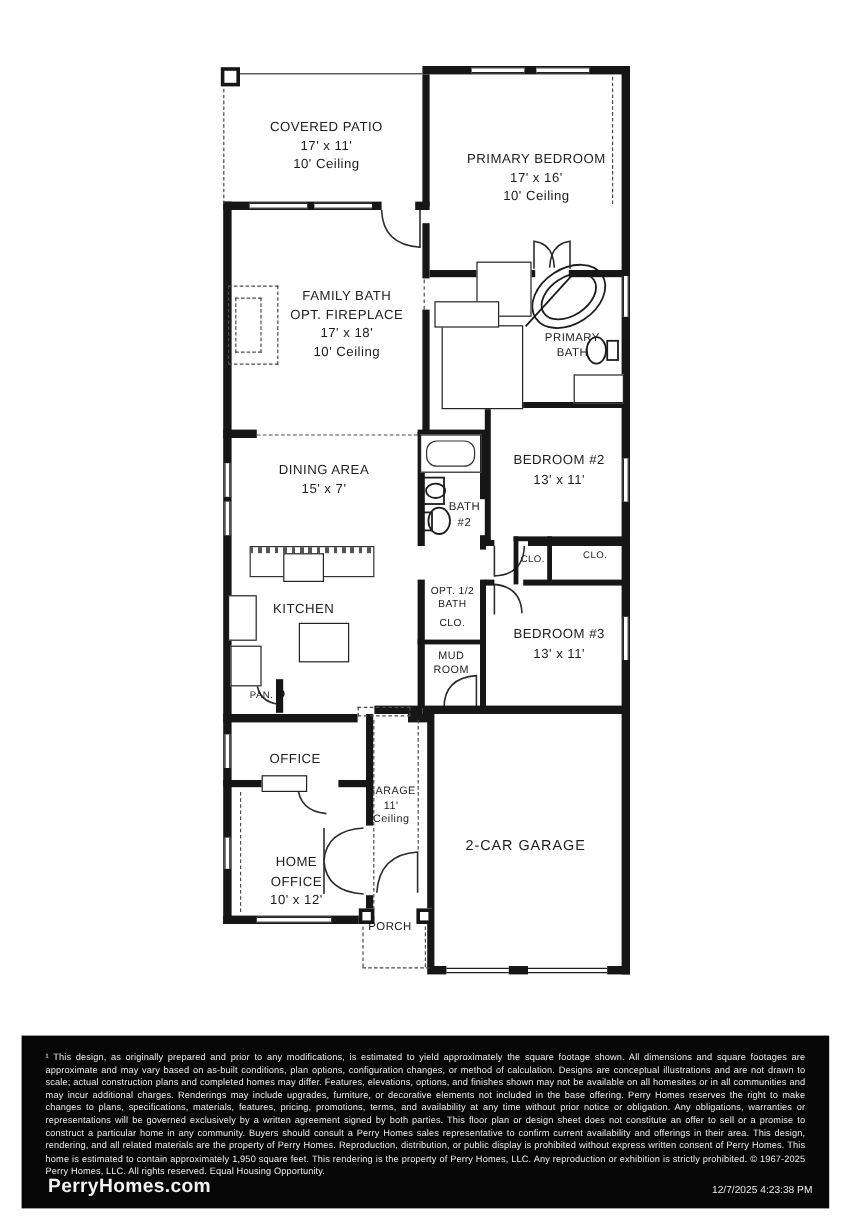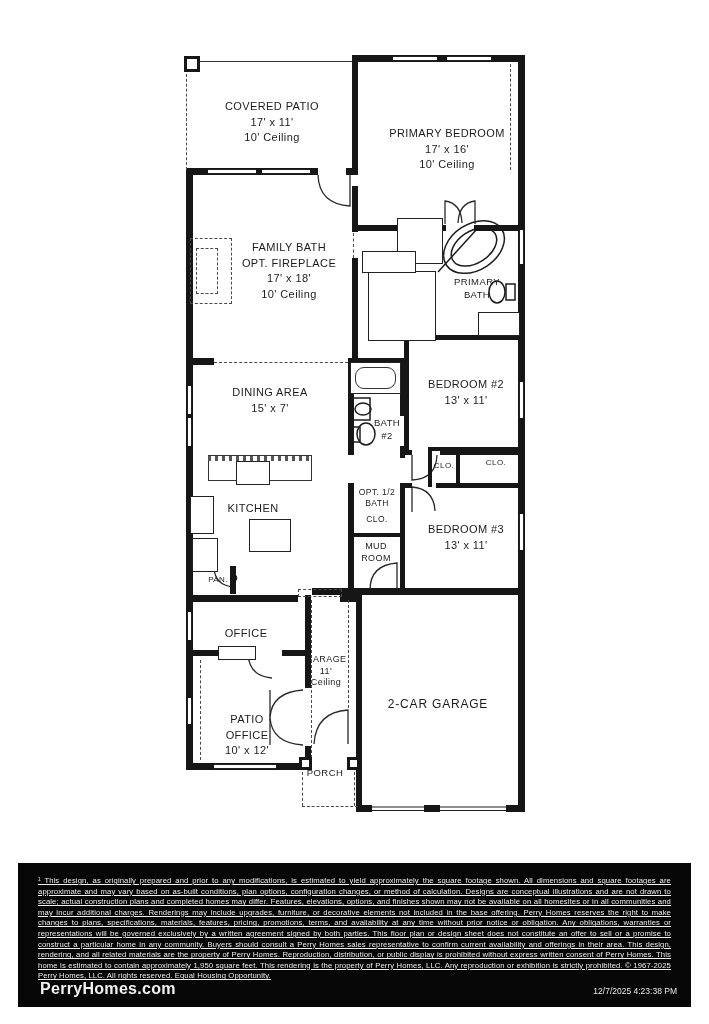--- a/index.html
+++ b/index.html
@@ -26,21 +26,21 @@
     color:#1c1c1c;font-size:11px;line-height:15.5px;letter-spacing:.4px;white-space:nowrap;
   }
   .lbl.s10{font-size:9.5px;line-height:13px;}
   .lbl.s9{font-size:9px;line-height:11.5px;}
   .lbl.s85{font-size:8.5px;line-height:11px;}
   .lbl.s8{font-size:8px;line-height:10px;}
   .lbl.s7{font-size:7px;line-height:9px;}
   .lbl.s12{font-size:12px;line-height:16px;letter-spacing:.8px;}
   .footer{
     position:absolute;left:18px;top:863px;width:673px;height:144px;
-    background:#060606;color:#f2f2f2;text-decoration:underline;
+    background:#060606;color:#f2f2f2;
   }
   .disclaimer{
     margin:13px 20px 0 20px;font-size:7.7px;line-height:10.6px;
     text-align:justify;color:#ececec;letter-spacing:.1px;
   }
   .site{position:absolute;left:22px;bottom:9px;font-size:16px;font-weight:bold;letter-spacing:.3px;}
   .ts{position:absolute;right:14px;bottom:11px;font-size:8.5px;color:#e8e8e8;}
 </style>
 </head>
 <body>
@@ -163,21 +163,21 @@
   <div class="lbl s8" style="left:218px;top:575px">PAN.</div>
   <div class="lbl" style="left:246px;top:626px">OFFICE</div>
 
   <div class="lbl s9" style="left:326px;top:654px">
     <div>GARAGE</div>
     <div>11'</div>
     <div>Ceiling</div>
   </div>
 
   <div class="lbl" style="left:247px;top:712px">
-    <div>PATIO</div>
+    <div>HOME</div>
     <div>OFFICE</div>
     <div>10' x 12'</div>
   </div>
 
   <div class="lbl s10" style="left:325px;top:766px">PORCH</div>
   <div class="lbl s12" style="left:438px;top:696px">2-CAR GARAGE</div>
 <div class="wall" style="left: 518px; top: 55px; width: 7px; height: 757px;"></div>
     <div class="wall" style="left: 352px; top: 55px; width: 173px; height: 7px;"></div>
     <div class="wall" style="left: 186px; top: 168px; width: 132px; height: 7px;"></div>
     <div class="wall" style="left: 346px; top: 168px; width: 12px; height: 7px;"></div>

